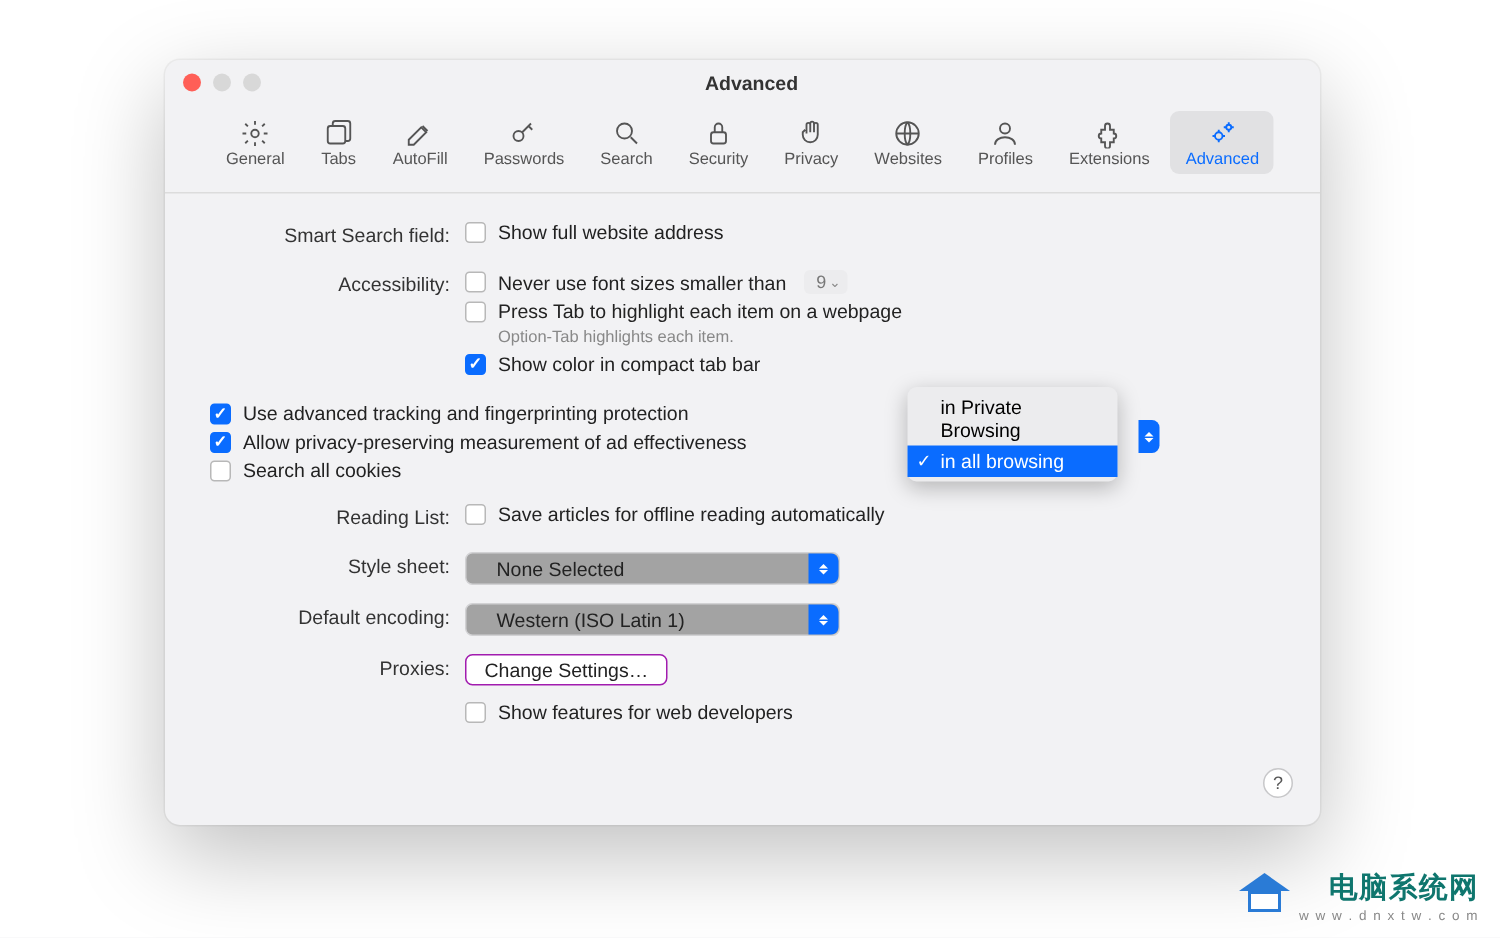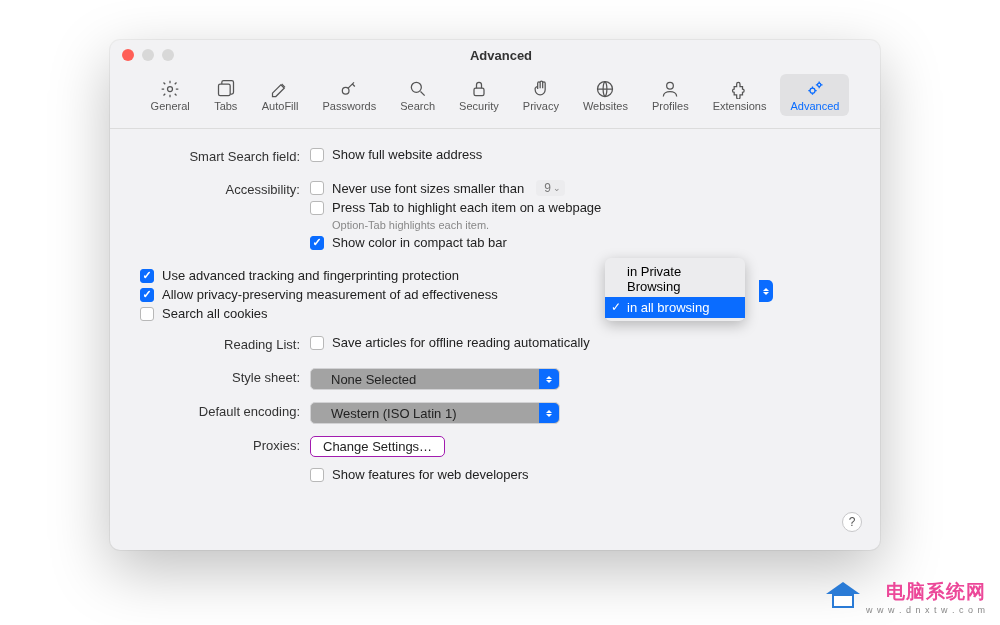--- a/index.html
+++ b/index.html
@@ -55,21 +55,21 @@
 .popcorner::before { content:""; border-left:3px solid transparent; border-right:3px solid transparent; border-bottom:3px solid #fff; margin-bottom:1px; }
 .popcorner::after { content:""; border-left:3px solid transparent; border-right:3px solid transparent; border-top:3px solid #fff; }
 
 .help { position:absolute; right:18px; bottom:18px; width:20px; height:20px; border-radius:50%; border:1px solid #c7c7c9; background:#fff; display:flex; align-items:center; justify-content:center; font-size:12px; color:#555; }
 
 .watermark { position:absolute; right:14px; bottom:10px; text-align:right; display:flex; align-items:center; gap:6px; }
 .watermark .logo { width:34px; height:30px; position:relative; }
 .watermark .roof { width:0; height:0; border-left:17px solid transparent; border-right:17px solid transparent; border-bottom:12px solid #2a7bd6; position:absolute; top:0; left:0; }
 .watermark .base { width:22px; height:14px; background:#fff; border:2px solid #2a7bd6; position:absolute; top:12px; left:6px; }
 .watermark .txt { display:flex; flex-direction:column; }
-.watermark .cn { font-size:19px; font-weight:700; color:#ec4899; letter-spacing:1px; }
+.watermark .cn { font-size:19px; font-weight:700; color:#0f766e; letter-spacing:1px; }
 .watermark .url { font-size:9px; color:#888; letter-spacing:1px; }
 </style>
 </head>
 <body>
 
 <div class="window">
 
   <div class="titlebar">
     <div class="traffic">
       <span class="tl-red"></span>

